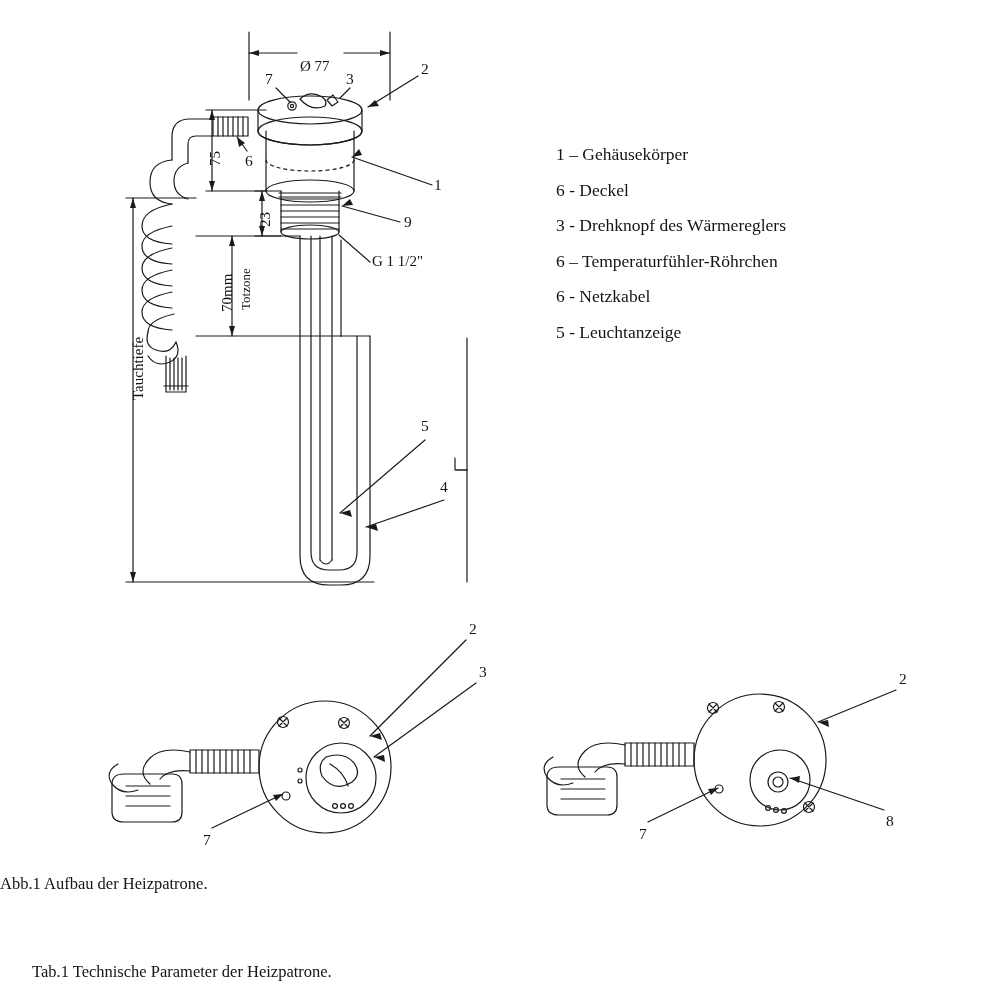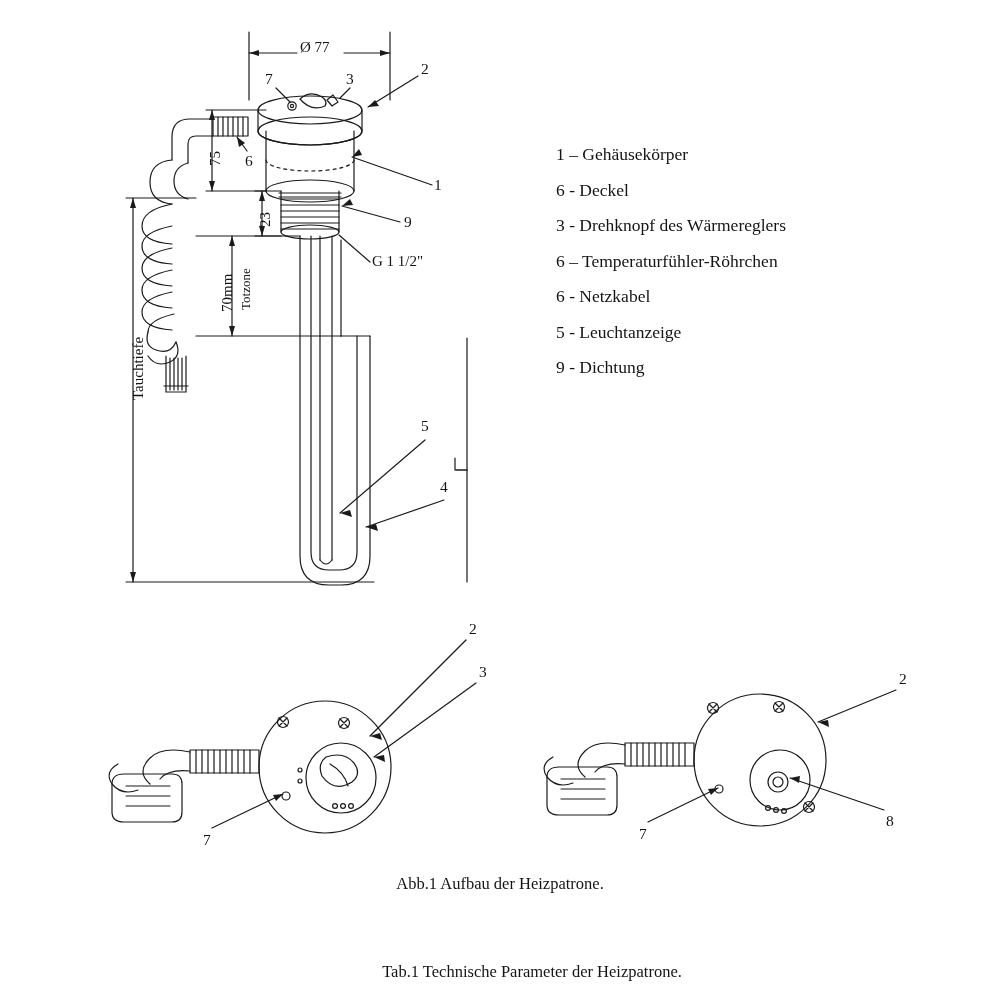--- a/index.html
+++ b/index.html
@@ -34,21 +34,20 @@
   .legend-item {
     font-size: 17.5px;
     line-height: 1.0;
     margin-bottom: 18px;
     white-space: nowrap;
     color: #141414;
     margin-left: 41px;
   }
   .caption {
     position: absolute;
-    text-align: center;
     font-size: 16.5px;
     color: #141414;
     white-space: nowrap;
   }
   #caption-fig {
     left: 0;
     width: 1000px;
     top: 874px;
   }
   #caption-tab {
@@ -294,21 +293,21 @@
 
       <line x1="896" y1="690" x2="818" y2="722"></line>
       <path d="M818 722 l10 -2 l1 7 z" fill="#1a1a1a" stroke="none"></path>
       <line x1="648" y1="822" x2="718" y2="788"></line>
       <path d="M718 788 l-10 1 l3 6 z" fill="#1a1a1a" stroke="none"></path>
       <line x1="884" y1="810" x2="790" y2="778"></line>
       <path d="M790 778 l10 -2 l-1 7 z" fill="#1a1a1a" stroke="none"></path>
     </g>
   </svg>
 
-  <div class="dimtext" style="left:300px; top:39px;">Ø 77</div>
+  <div class="dimtext" style="left:300px; top:58px;">Ø 77</div>
   <div class="dimtext" style="left:372px; top:253px;">G 1 1/2"</div>
   <div class="dimtext rot" style="left:207px; top:166px;">75</div>
   <div class="dimtext rot" style="left:257px; top:227px;">23</div>
   <div class="dimtext rot" style="left:219px; top:312px;">70mm</div>
   <div class="dimtext rot" style="left:238px; top:310px; font-size:13px;">Totzone</div>
   <div class="dimtext rot" style="left:130px; top:400px;">Tauchtiefe</div>
 
   <div class="callout" style="left:265px; top:70px;">7</div>
   <div class="callout" style="left:346px; top:70px;">3</div>
   <div class="callout" style="left:421px; top:60px;">2</div>
@@ -326,19 +325,18 @@
   <div class="callout" style="left:639px; top:825px;">7</div>
   <div class="callout" style="left:886px; top:812px;">8</div>
 
   <div class="legend">
     <div class="legend-item">1 – Gehäusekörper</div>
     <div class="legend-item">6 - Deckel</div>
     <div class="legend-item">3 - Drehknopf des Wärmereglers</div>
     <div class="legend-item">6 – Temperaturfühler-Röhrchen</div>
     <div class="legend-item">6 - Netzkabel</div>
     <div class="legend-item">5 - Leuchtanzeige</div>
-    <div class="legend-item">9 - Dichtung</div>
   </div>
 
   <div class="caption" id="caption-fig">Abb.1 Aufbau der Heizpatrone.</div>
   <div class="caption" id="caption-tab">Tab.1 Technische Parameter der Heizpatrone.</div>
 
 </div>
 
 </body></html>

